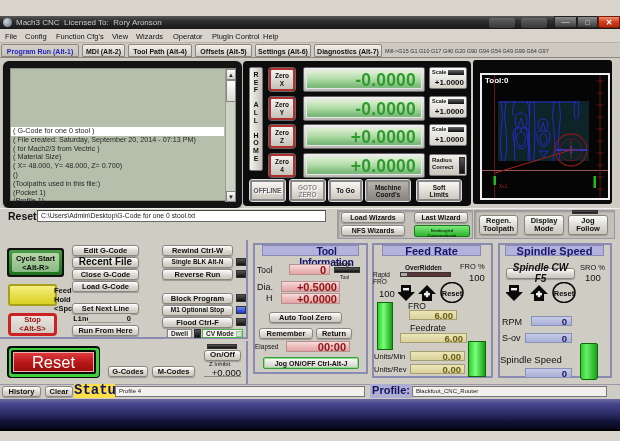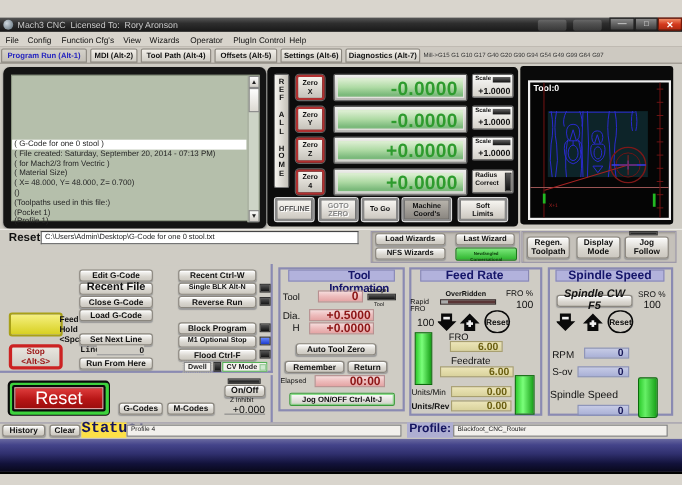--- a/index.html
+++ b/index.html
@@ -197,33 +197,38 @@
 
 <div class="abs" style="left:474px;top:194px;width:141px;height:29px;border:1px solid #9a96a8;background:#c5c1ba;box-shadow:inset 1px 1px 2px #9a968e;"></div>
 <div class="led" style="left:572px;top:194px;width:26px;height:4px;"></div>
 <div class="btn" style="left:479px;top:199px;width:39px;height:20px;font-size:7.5px;">Regen.<br>Toolpath</div>
 <div class="btn" style="left:524px;top:199px;width:40px;height:20px;font-size:7.5px;">Display<br>Mode</div>
 <div class="btn" style="left:568px;top:199px;width:40px;height:20px;font-size:7.5px;">Jog<br>Follow</div>
 
 <div class="abs" style="left:0;top:224px;width:248px;height:99px;border-right:2px solid #8a8ab2;border-bottom:2px solid #8a8ab2;"></div>
 <div class="abs" style="left:0;top:325px;width:248px;height:43px;border-right:2px solid #8a8ab2;"></div>
 
+<div class="abs" style="left:7px;top:232px;width:57px;height:29px;background:#111;border-radius:3px;">
+  <div class="abs" style="left:2px;top:2px;width:53px;height:25px;background:linear-gradient(#4a9e4a,#1d721d);border-radius:2px;">
+    <div class="abs" style="left:3px;top:3px;width:47px;height:19px;background:linear-gradient(#bad4aa,#8aba84);border-radius:2px;color:#0a0a0a;font-weight:bold;font-size:7.5px;text-align:center;line-height:9px;padding-top:1px;">Cycle Start<br>&lt;Alt-R&gt;</div>
+  </div>
+</div>
 <div class="abs" style="left:8px;top:268px;width:49px;height:22px;background:linear-gradient(#f5f080,#d8d020);border:2px solid #a8a018;border-radius:3px;color:#111;font-weight:bold;font-size:7.5px;text-align:center;line-height:9px;padding-left:44px;">Feed Hold<br>&lt;Spc&gt;</div>
 <div class="abs" style="left:8px;top:297px;width:49px;height:23px;background:linear-gradient(#e8e5df,#cfccc4);border:3px solid #cc2222;border-radius:4px;color:#991111;font-weight:bold;font-size:7.5px;text-align:center;line-height:8.5px;">Stop<br>&lt;Alt-S&gt;</div>
 
 <div class="btn" style="left:72px;top:229px;width:67px;height:11px;font-size:7.5px;">Edit G-Code</div>
 <div class="btn" style="left:72px;top:241px;width:67px;height:11px;font-size:10px;">Recent File</div>
 <div class="btn" style="left:72px;top:253px;width:67px;height:11px;font-size:7.5px;">Close G-Code</div>
 <div class="btn" style="left:72px;top:265px;width:67px;height:11px;font-size:7.5px;">Load G-Code</div>
 <div class="btn" style="left:72px;top:287px;width:67px;height:11px;font-size:7.5px;">Set Next Line</div>
 <div class="lbl" style="left:73px;top:299px;font-size:7.5px;font-weight:bold;font-family:Liberation Mono, monospace;">Line</div>
 <div class="abs" style="left:88px;top:298px;width:43px;height:9px;background:#cfccc4;border-bottom:1px solid #999;color:#111;font-size:7.5px;font-weight:bold;text-align:right;">0</div>
 <div class="btn" style="left:72px;top:309px;width:67px;height:11px;font-size:7.5px;">Run From Here</div>
 
-<div class="btn" style="left:162px;top:229px;width:71px;height:11px;font-size:7.5px;">Recent Ctrl-W</div>
+<div class="btn" style="left:162px;top:229px;width:71px;height:11px;font-size:7.5px;">Rewind Ctrl-W</div>
 <div class="btn" style="left:162px;top:241px;width:71px;height:11px;font-size:6.5px;">Single BLK Alt-N</div>
 <div class="led" style="left:236px;top:242px;width:10px;height:8px;"></div>
 <div class="btn" style="left:162px;top:253px;width:71px;height:11px;font-size:7.5px;">Reverse Run</div>
 <div class="led" style="left:236px;top:254px;width:10px;height:8px;"></div>
 <div class="btn" style="left:162px;top:277px;width:71px;height:11px;font-size:7.5px;">Block Program</div>
 <div class="led" style="left:236px;top:278px;width:10px;height:8px;"></div>
 <div class="btn" style="left:162px;top:289px;width:71px;height:11px;font-size:6.5px;">M1 Optional Stop</div>
 <div class="led" style="left:236px;top:290px;width:10px;height:8px;background:linear-gradient(#6a8aff,#1a3acc);"></div>
 <div class="btn" style="left:162px;top:301px;width:71px;height:11px;font-size:7.5px;">Flood Ctrl-F</div>
 <div class="led" style="left:236px;top:302px;width:10px;height:8px;"></div>
@@ -281,21 +286,21 @@
   <ellipse cx="54" cy="10.5" rx="11" ry="10" fill="none" stroke="#0a0a0a" stroke-width="1.5"></ellipse>
   <text x="54" y="13.5" font-size="7.5" font-weight="bold" fill="#0a0a0a" text-anchor="middle">Reset</text>
 </svg>
 <div class="lbl" style="left:408px;top:285px;font-size:8.5px;">FRO</div>
 <div class="dro tan" style="left:409px;top:294px;width:48px;height:10px;font-size:9.5px;line-height:9px;padding-right:3px;">6.00</div>
 <div class="abs" style="left:377px;top:286px;width:16px;height:48px;background:linear-gradient(90deg,#2ecc2e,#7bff7b 40%,#18a018);border:1px solid #0a6a0a;"></div>
 <div class="lbl" style="left:410px;top:307px;font-size:9px;">Feedrate</div>
 <div class="dro tan" style="left:400px;top:317px;width:67px;height:10px;font-size:9.5px;line-height:9px;padding-right:3px;">6.00</div>
 <div class="lbl" style="left:374px;top:336px;font-size:7.5px;">Units/Min</div>
 <div class="dro tan" style="left:410px;top:335px;width:55px;height:10px;font-size:9.5px;line-height:9px;padding-right:3px;">0.00</div>
-<div class="lbl" style="left:374px;top:349px;font-size:7.5px;font-weight:bold;">Units/Rev</div>
+<div class="lbl" style="left:374px;top:349px;font-size:7.5px;">Units/Rev</div>
 <div class="dro tan" style="left:410px;top:348px;width:55px;height:10px;font-size:9.5px;line-height:9px;padding-right:3px;">0.00</div>
 <div class="abs" style="left:468px;top:325px;width:18px;height:36px;background:linear-gradient(90deg,#2ecc2e,#7bff7b 40%,#18a018);border:1px solid #0a6a0a;"></div>
 
 <div class="panel" style="left:498px;top:227px;width:114px;height:135px;"></div>
 <div class="hdr" style="left:505px;top:229px;width:99px;height:11px;font-size:11px;line-height:10.5px;">Spindle Speed</div>
 <div class="btn" style="left:506px;top:252px;width:69px;height:11px;font-size:10px;font-style:italic;">Spindle CW F5</div>
 <div class="lbl" style="left:580px;top:247px;font-size:7.5px;">SRO %</div>
 <div class="lbl" style="left:585px;top:256px;font-size:9.5px;">100</div>
 <svg class="abs" style="left:506px;top:266px;" width="72" height="21" viewBox="0 0 72 21">
   <path d="M3 3 h10 v7 h4 l-9 9 l-9 -9 h4 z" fill="#0a0a0a"></path>

